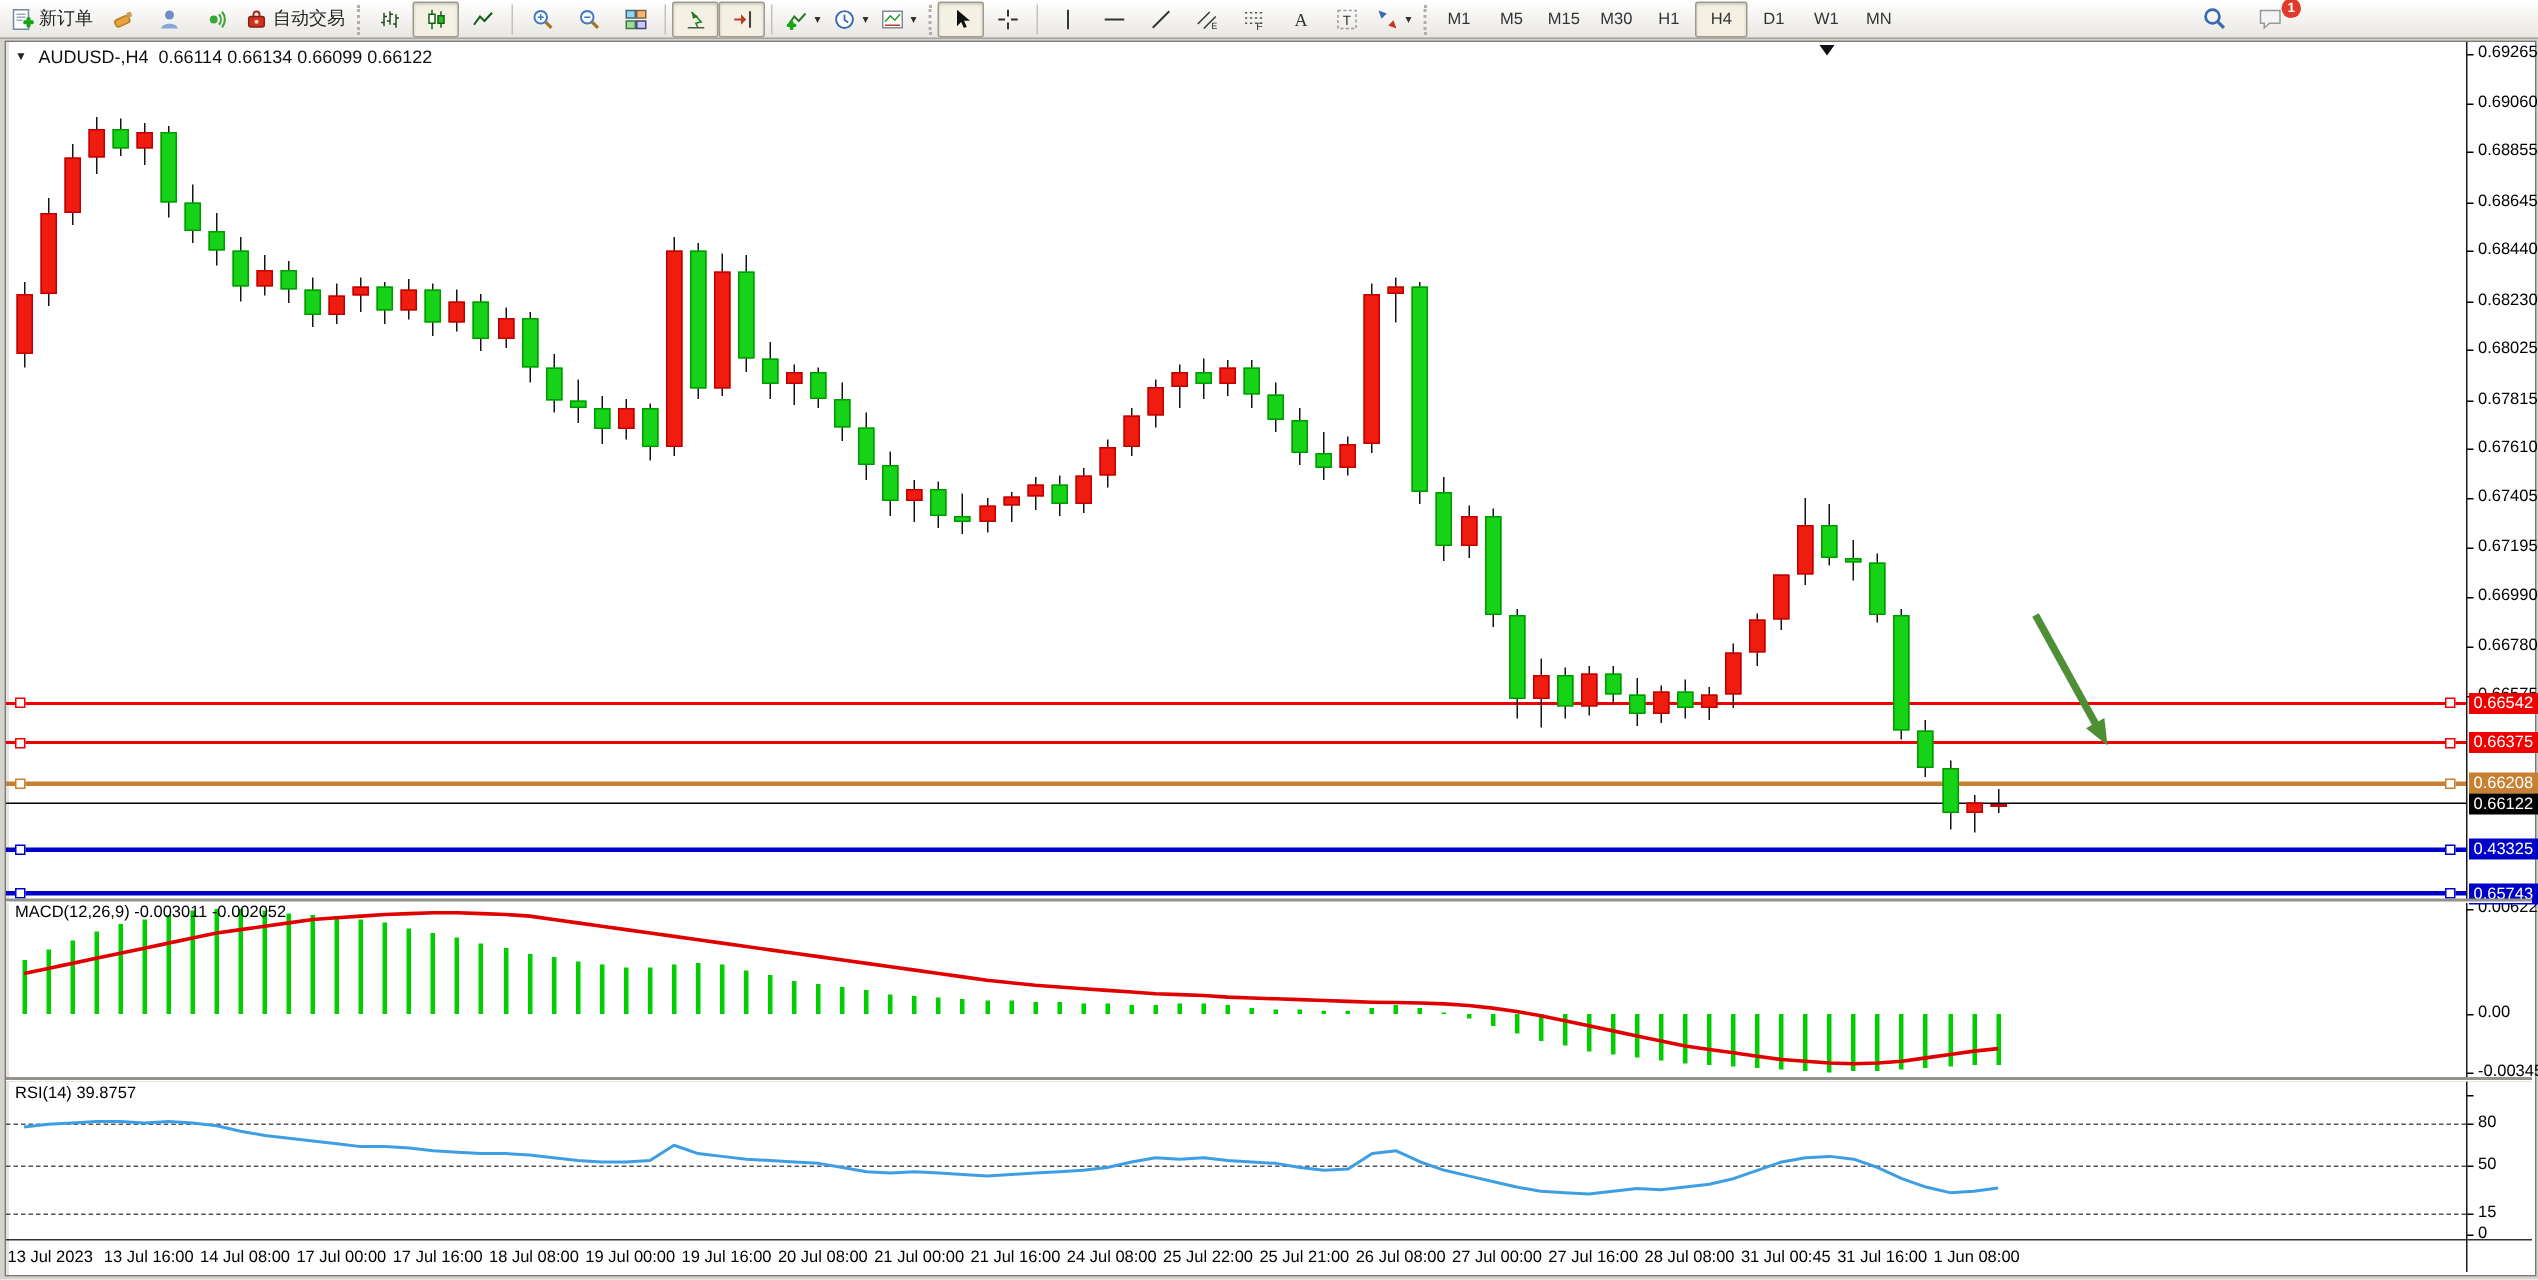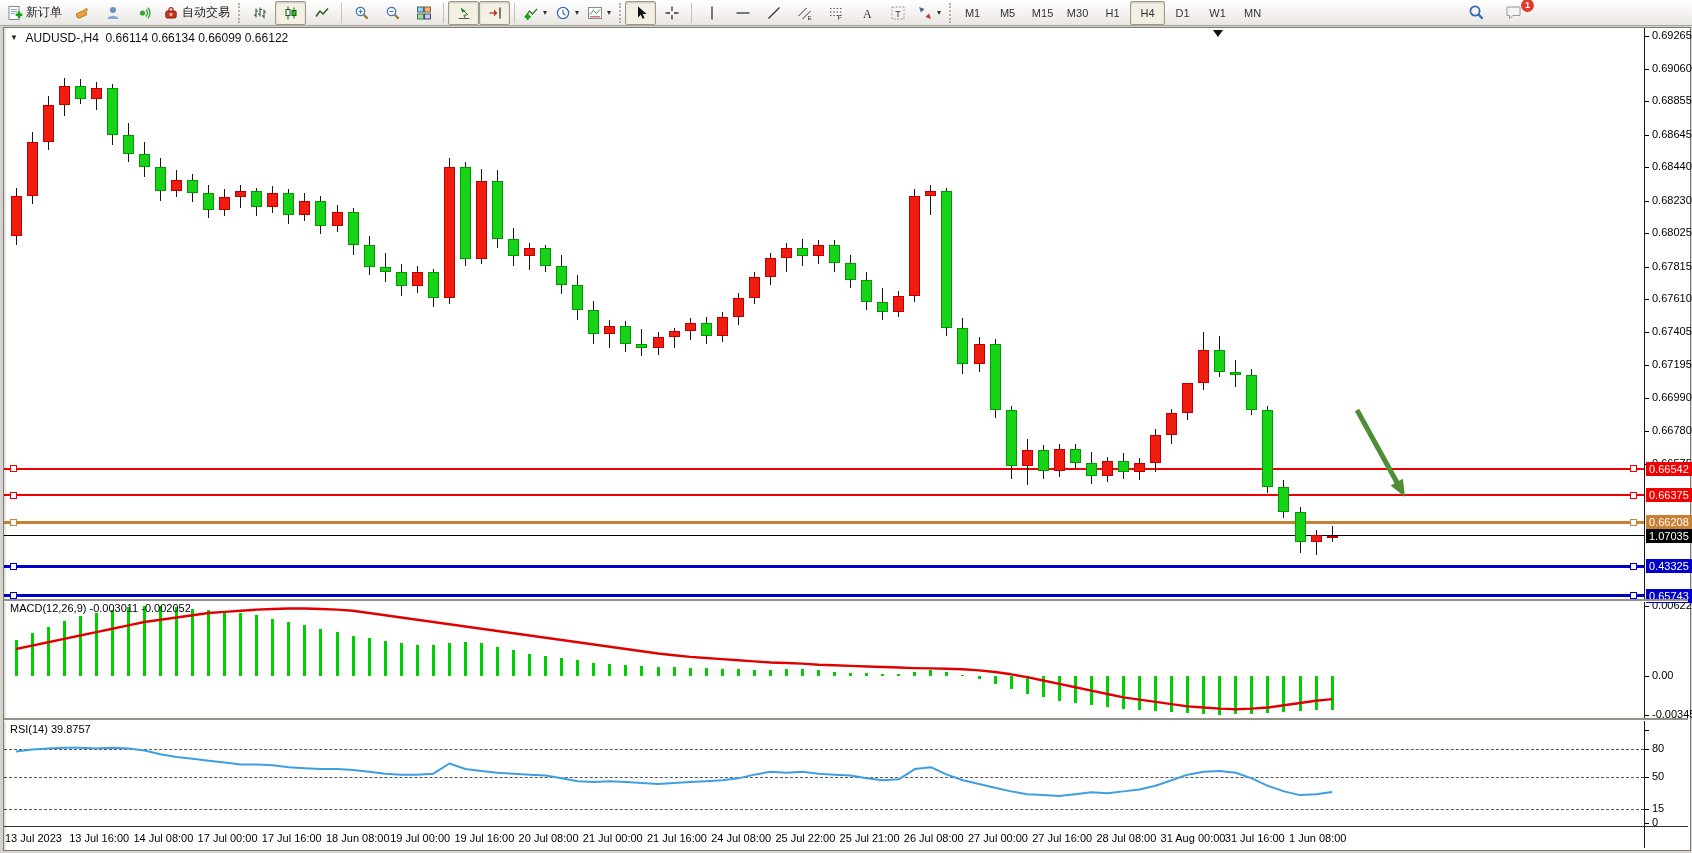--- a/index.html
+++ b/index.html
@@ -572,42 +572,42 @@
       <div class="tick" style="left: 1648px; top: 713.6px;">80</div>
       <div class="tickline" style="left: 1640px; top: 748.5px; width: 5px; height: 1px; background: rgb(0, 0, 0);"></div>
       <div class="tick" style="left: 1648px; top: 741.5px;">50</div>
       <div class="tickline" style="left: 1640px; top: 781.05px; width: 5px; height: 1px; background: rgb(0, 0, 0);"></div>
       <div class="tick" style="left: 1648px; top: 774.05px;">15</div>
       <div class="tickline" style="left: 1640px; top: 795px; width: 5px; height: 1px; background: rgb(0, 0, 0);"></div>
       <div class="tick" style="left: 1648px; top: 788px;">0</div>
       <div class="badge" style="left: 1642px; top: 433.903px; background: rgb(240, 0, 0);">0.66542</div>
       <div class="badge" style="left: 1642px; top: 460.452px; background: rgb(240, 0, 0);">0.66375</div>
       <div class="badge" style="left: 1642px; top: 487.002px; background: rgb(200, 128, 50);">0.66208</div>
-      <div class="badge" style="left: 1642px; top: 500.674px; background: rgb(0, 0, 0);">1.07035</div>
+      <div class="badge" style="left: 1642px; top: 500.674px; background: rgb(0, 0, 0);">0.66122</div>
       <div class="badge" style="left: 1642px; top: 531.198px; background: rgb(0, 0, 200);">0.43325</div>
       <div class="badge" style="left: 1642px; top: 560.928px; background: rgb(0, 0, 200);">0.65743</div>
       <div class="xlabel" style="left: 1px; top: 804px;">13 Jul 2023</div>
       <div class="xlabel" style="left: 65.2px; top: 804px;">13 Jul 16:00</div>
       <div class="xlabel" style="left: 129.4px; top: 804px;">14 Jul 08:00</div>
       <div class="xlabel" style="left: 193.6px; top: 804px;">17 Jul 00:00</div>
       <div class="xlabel" style="left: 257.8px; top: 804px;">17 Jul 16:00</div>
-      <div class="xlabel" style="left: 322px; top: 804px;">18 Jun 08:00</div>
+      <div class="xlabel" style="left: 322px; top: 804px;">18 Jul 08:00</div>
       <div class="xlabel" style="left: 386.2px; top: 804px;">19 Jul 00:00</div>
       <div class="xlabel" style="left: 450.4px; top: 804px;">19 Jul 16:00</div>
       <div class="xlabel" style="left: 514.6px; top: 804px;">20 Jul 08:00</div>
       <div class="xlabel" style="left: 578.8px; top: 804px;">21 Jul 00:00</div>
       <div class="xlabel" style="left: 643px; top: 804px;">21 Jul 16:00</div>
       <div class="xlabel" style="left: 707.2px; top: 804px;">24 Jul 08:00</div>
       <div class="xlabel" style="left: 771.4px; top: 804px;">25 Jul 22:00</div>
       <div class="xlabel" style="left: 835.6px; top: 804px;">25 Jul 21:00</div>
       <div class="xlabel" style="left: 899.8px; top: 804px;">26 Jul 08:00</div>
       <div class="xlabel" style="left: 964px; top: 804px;">27 Jul 00:00</div>
       <div class="xlabel" style="left: 1028.2px; top: 804px;">27 Jul 16:00</div>
       <div class="xlabel" style="left: 1092.4px; top: 804px;">28 Jul 08:00</div>
-      <div class="xlabel" style="left: 1156.6px; top: 804px;">31 Aug 00:00</div>
+      <div class="xlabel" style="left: 1156.6px; top: 804px;">31 Jul 00:45</div>
       <div class="xlabel" style="left: 1220.8px; top: 804px;">31 Jul 16:00</div>
       <div class="xlabel" style="left: 1285px; top: 804px;">1 Jun 08:00</div>
     </div>
 
   <div class="title-line">
     <span class="dd">▼</span>
     <span>AUDUSD-,H4</span>&nbsp;
     <span>0.66114 0.66134 0.66099 0.66122</span>
   </div>
 

